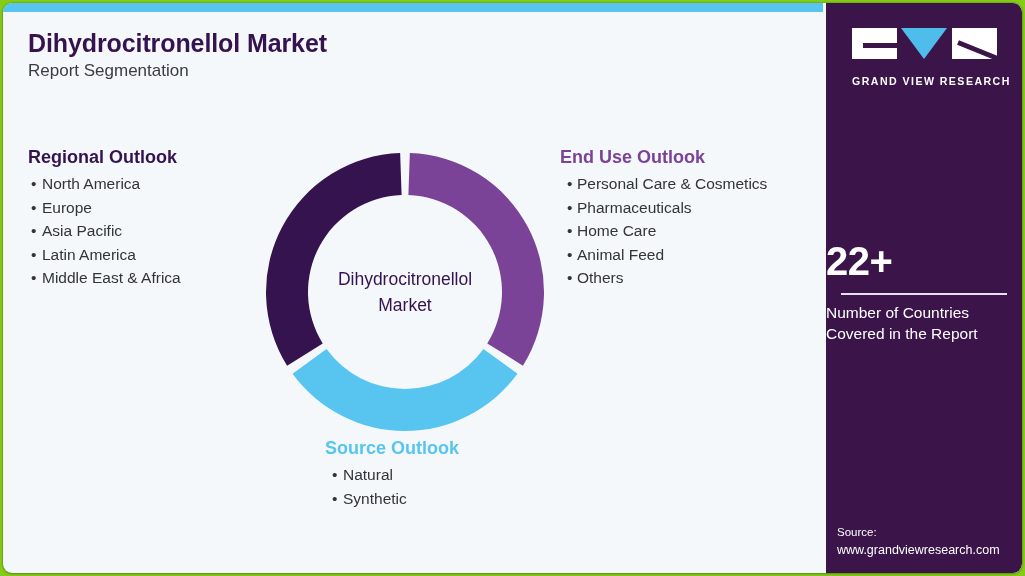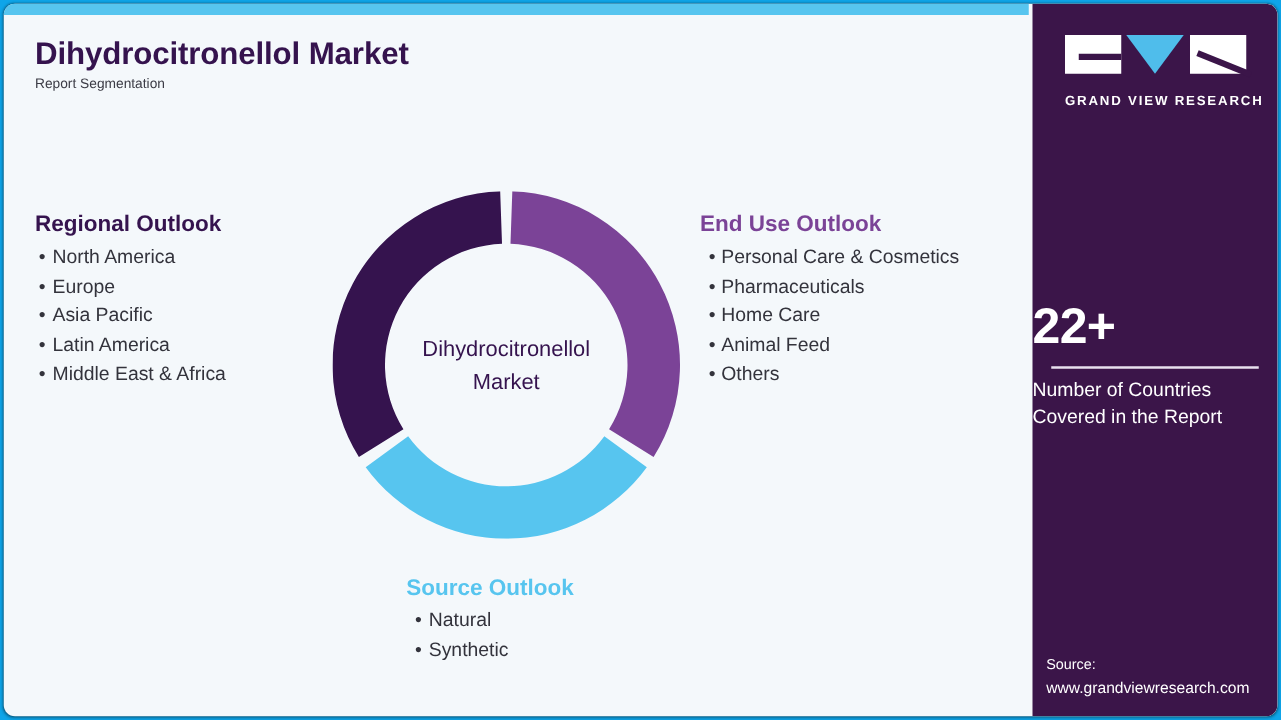--- a/index.html
+++ b/index.html
@@ -10,21 +10,21 @@
   body {
     font-family: "Liberation Sans", sans-serif;
     -webkit-font-smoothing: antialiased;
   }
 
   .canvas {
     position: relative;
     width: 1025px;
     height: 576px;
     overflow: hidden;
-    background: #0ea5e9;
+    background: #84cc16;
   }
 
   
   .card {
     position: absolute;
     left: 3px;
     top: 3px;
     width: 1019px;
     height: 570px;
     border-radius: 9px;
@@ -59,33 +59,32 @@
     font-size: 25px;
     font-weight: bold;
     color: #35134e;
     letter-spacing: -0.1px;
     white-space: nowrap;
   }
   .subtitle {
     position: absolute;
     left: 25px;
     top: 49px;
-    font-size: 11px;
+    font-size: 17px;
     color: #3b3b45;
     white-space: nowrap;
   }
 
   
   .outlook { position: absolute; }
   .outlook .head {
     font-size: 18px;
     font-weight: bold;
     white-space: nowrap;
     margin-bottom: 4px;
-    margin-top: 22px;
   }
   .outlook ul {
     list-style: none;
     margin: 0;
     padding: 0;
   }
   .outlook li {
     font-size: 15.5px;
     color: #33333c;
     line-height: 23.6px;

